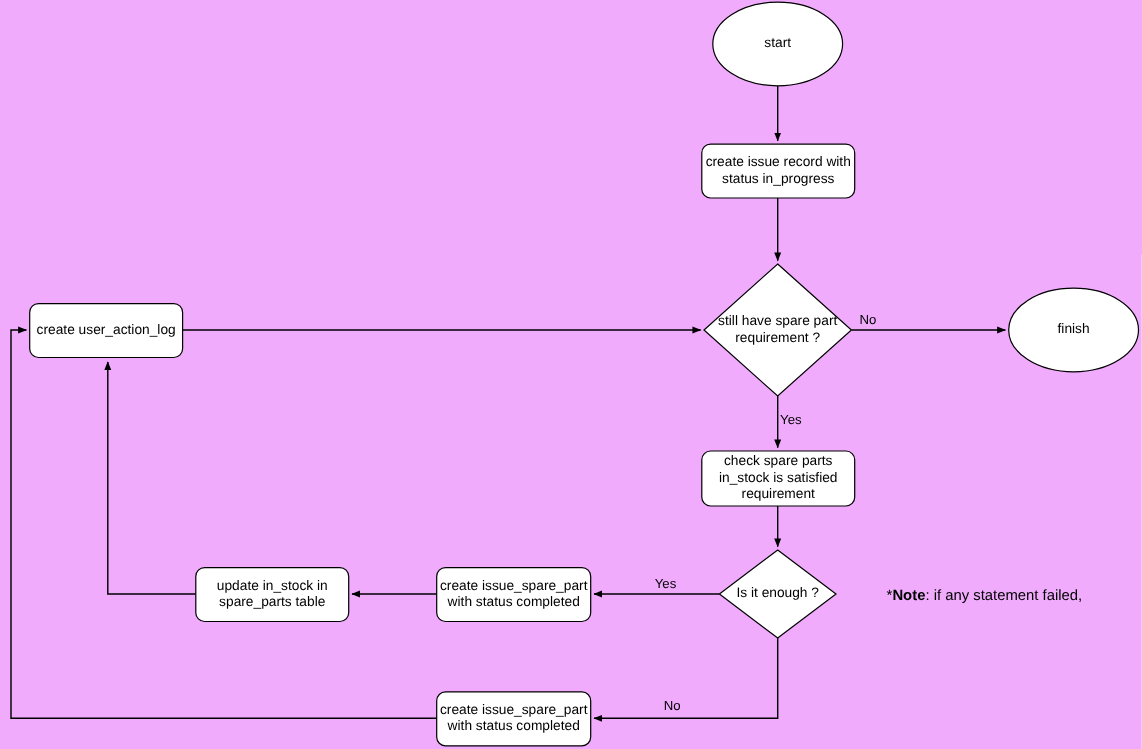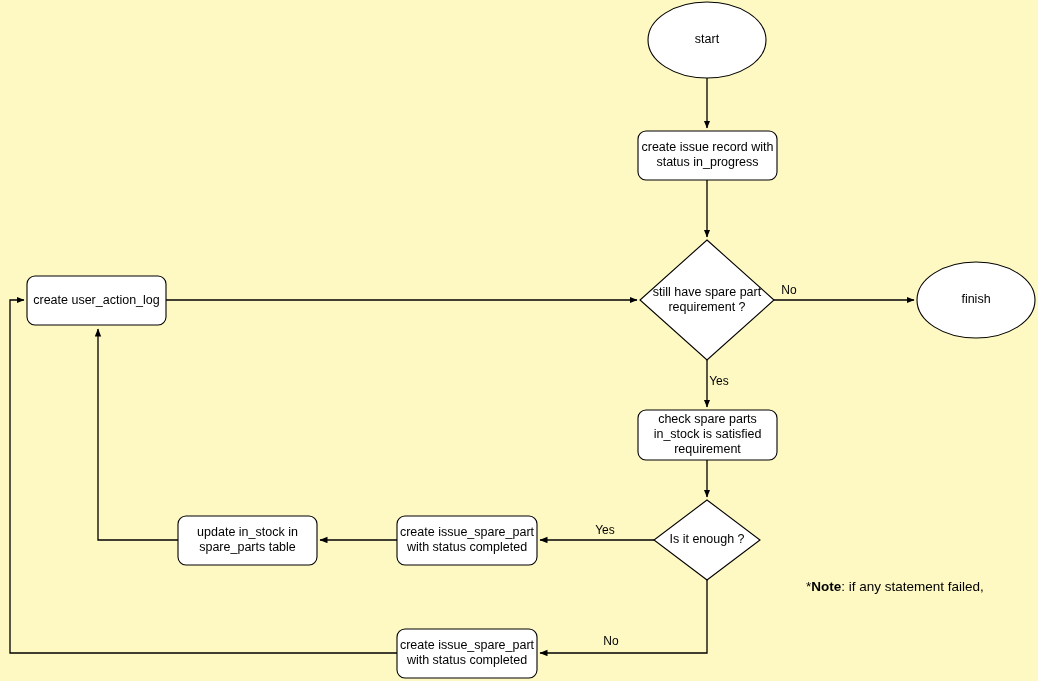--- a/index.html
+++ b/index.html
@@ -4,21 +4,21 @@
 <style>
   html, body {
     margin: 0;
     padding: 0;
     background: #ffffff;
   }
   #canvas {
     position: relative;
     width: 1038px;
     height: 681px;
-    background: #fef9c3;
+    background: #f0abfc;
     font-family: "Liberation Sans", sans-serif;
     overflow: hidden;
   }
   svg#flow {
     position: absolute;
     top: 0;
     left: 0;
     width: 1038px;
     height: 681px;
   }
@@ -123,17 +123,17 @@
         </g>
       </g>
     <g id="edge-labels-layer">
         <text x="789" y="291" class="edge-label">No</text>
         <text x="719" y="382" class="edge-label">Yes</text>
         <text x="605" y="531" class="edge-label">Yes</text>
         <text x="611" y="642" class="edge-label">No</text>
       </g>
   </svg>
 
-  <div class="note" style="left: 806px; top: 578px;">
+  <div class="note" style="left: 806px; top: 532px;">
     <div><span>*</span><b>Note</b><span>: if any statement failed,</span></div>
   </div>
 
 </div>
 
 </body></html>

